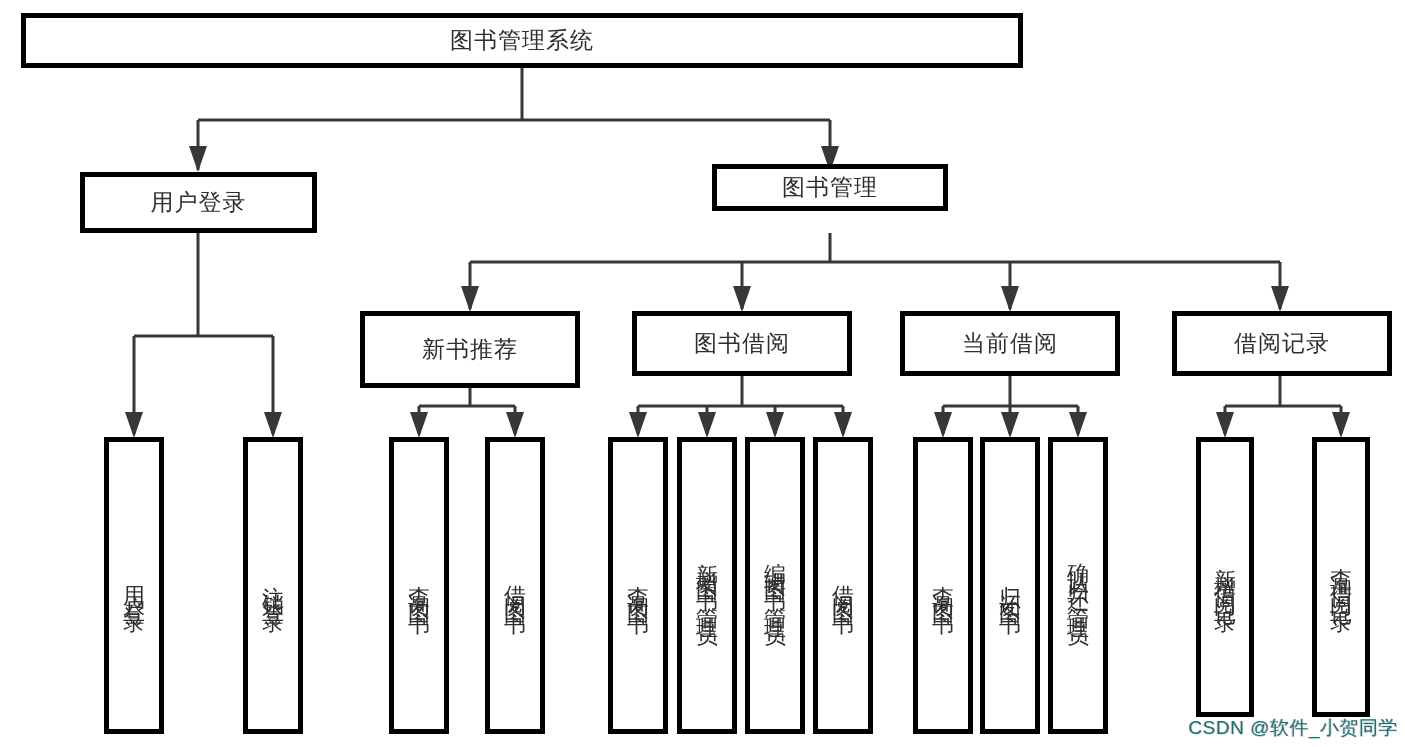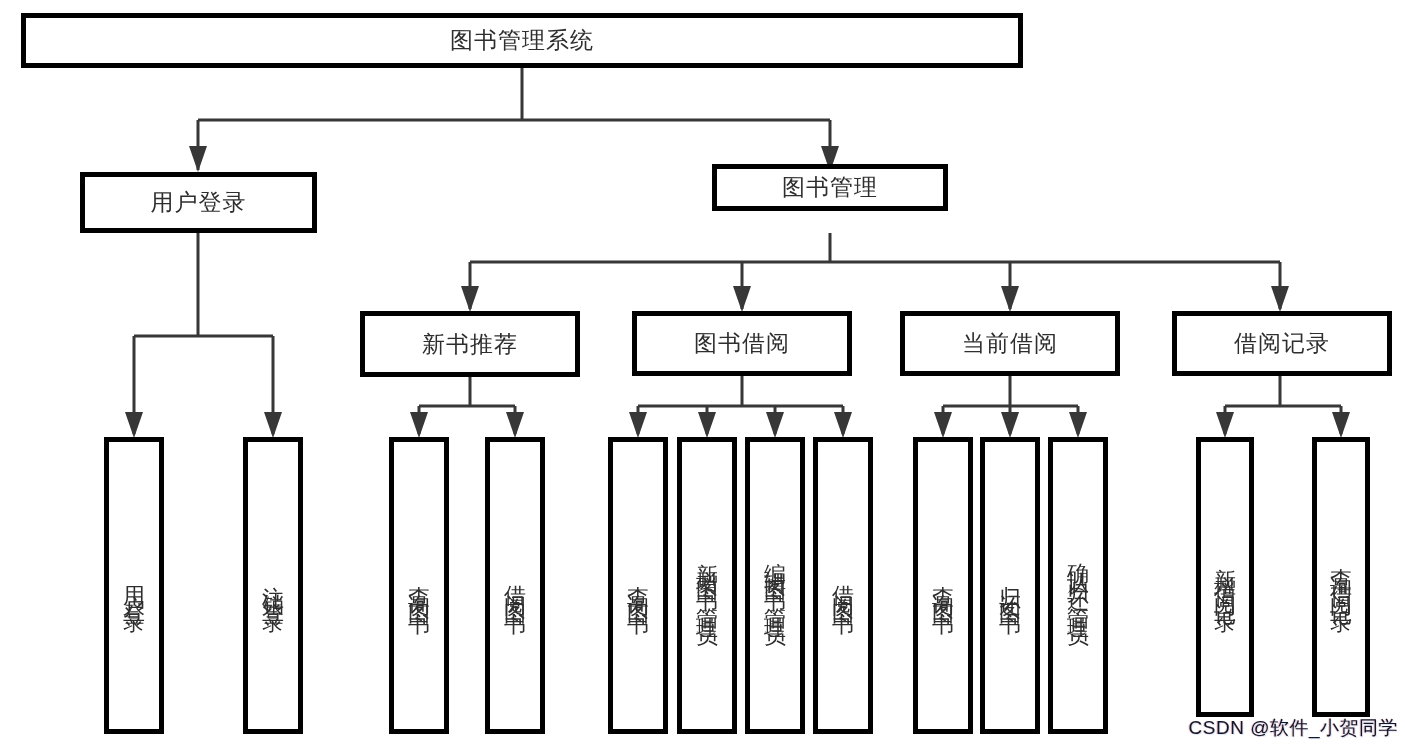--- a/index.html
+++ b/index.html
@@ -41,21 +41,21 @@
     white-space: nowrap;
   }
   #watermark {
     position: absolute;
     left: 1150px;
     top: 715px;
     width: 248px;
     text-align: right;
     font-size: 19px;
     letter-spacing: 0.5px;
-    color: #0f172a;
+    color: #0f766e;
     text-shadow: -1px 0 0 rgba(230, 90, 90, 0.35), 1px 1px 0 rgba(140, 160, 230, 0.25);
     white-space: nowrap;
   }
 </style>
 </head>
 <body>
 
 <div id="canvas">
 
   <svg id="wires" viewBox="0 0 1405 747" xmlns="http://www.w3.org/2000/svg">
@@ -102,21 +102,21 @@
     <span class="hlabel">图书管理系统</span>
   </div>
 
   <div class="box" style="left:80px; top:172px; width:237px; height:61px;">
     <span class="hlabel">用户登录</span>
   </div>
   <div class="box" style="left:712px; top:164px; width:236px; height:47px;">
     <span class="hlabel">图书管理</span>
   </div>
 
-  <div class="box" style="left:360px; top:311px; width:220px; height:66px;align-items:center;">
+  <div class="box" style="left:360px; top:311px; width:220px; height:77px;align-items:center;">
     <span class="hlabel">新书推荐</span>
   </div>
   <div class="box" style="left:632px; top:311px; width:220px; height:65px;">
     <span class="hlabel">图书借阅</span>
   </div>
   <div class="box" style="left:900px; top:311px; width:220px; height:65px;">
     <span class="hlabel">当前借阅</span>
   </div>
   <div class="box" style="left:1172px; top:311px; width:220px; height:65px;">
     <span class="hlabel">借阅记录</span>

